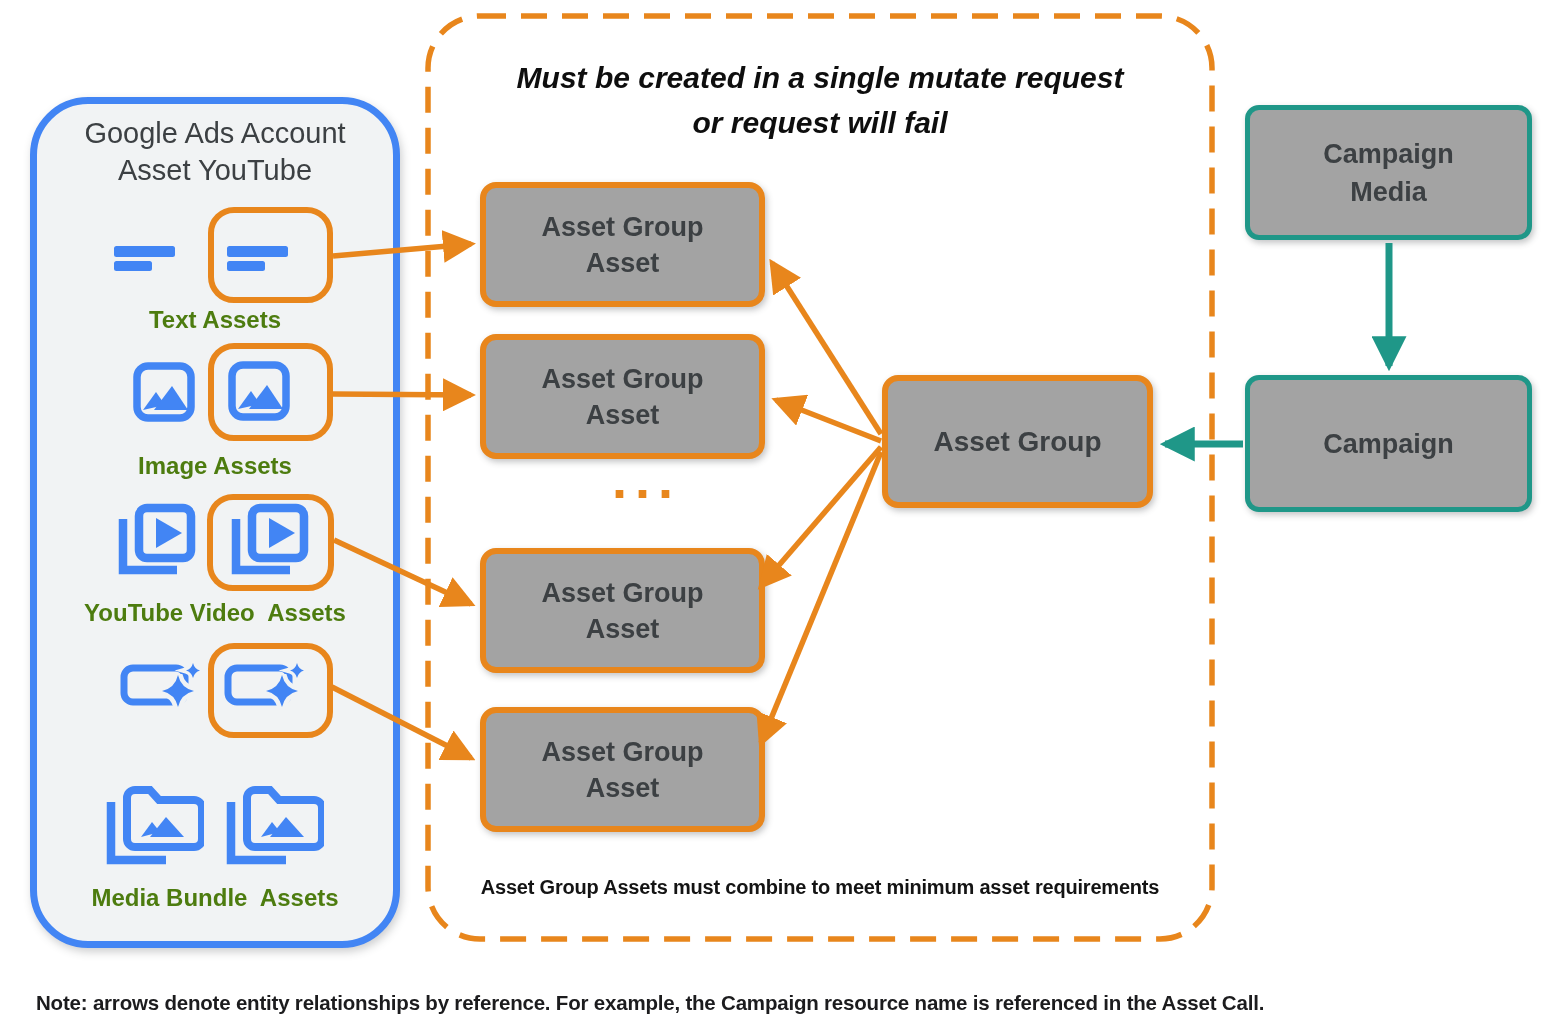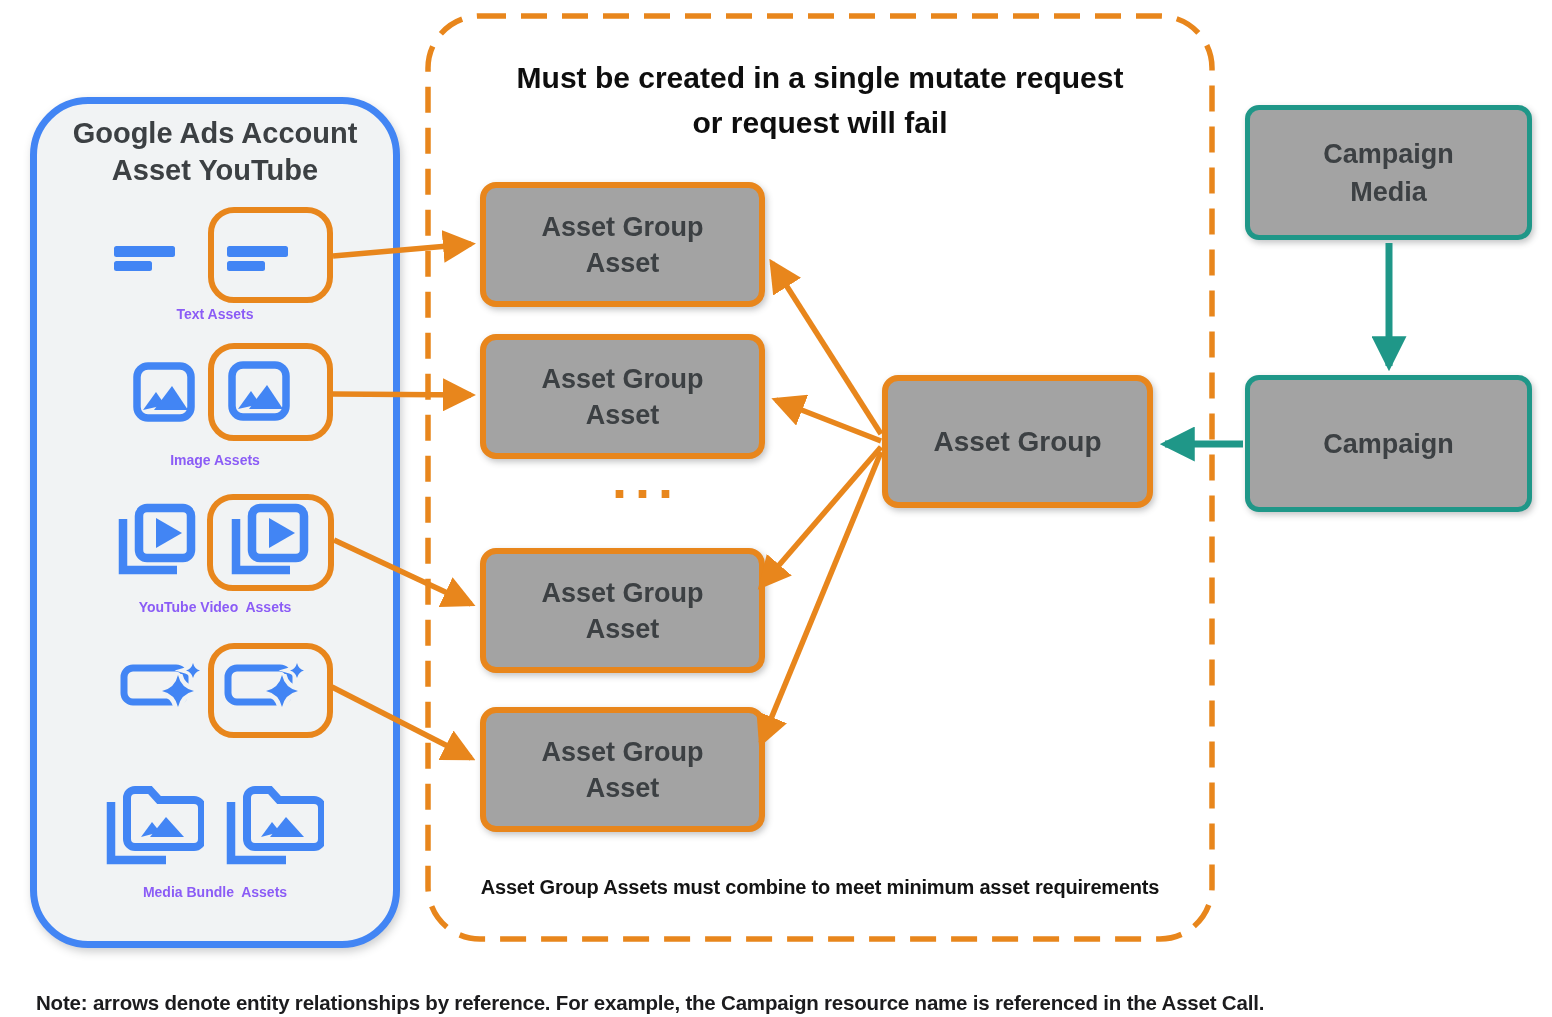--- a/index.html
+++ b/index.html
@@ -7,27 +7,27 @@
          font-family:"Liberation Sans",sans-serif;}
   .bglayer{position:absolute;left:0;top:0;z-index:0;}
   .overlay{position:absolute;left:0;top:0;z-index:10;pointer-events:none;}
   .entity{position:absolute;z-index:2;background:#a3a3a3;box-sizing:border-box;
           box-shadow:2px 3px 6px rgba(60,64,67,.3);
           display:flex;flex-direction:column;align-items:center;justify-content:center;
           text-align:center;font-weight:bold;color:#3C4043;}
   .lib-box{position:absolute;z-index:1;background:#F1F3F4;box-sizing:border-box;
            border:7px solid #4285F4;border-radius:58px;box-shadow:2px 4px 8px rgba(60,64,67,.25);}
   .lib-title{position:absolute;z-index:2;left:30px;top:115px;width:370px;text-align:center;
-             font-weight:bold;font-size:29px;line-height:37px;color:#3C4043;}
+             font-weight:normal;font-size:29px;line-height:37px;color:#3C4043;}
   .ring{position:absolute;z-index:2;border:6px solid #E8861C;border-radius:26px;box-sizing:border-box;}
   .icon{position:absolute;z-index:3;color:#4285F4;}
   .cat-label{position:absolute;z-index:2;left:30px;width:370px;text-align:center;
-             color:#8b5cf6;font-weight:bold;font-size:14px;white-space:pre;}
+             color:#4d7c0f;font-weight:bold;font-size:24px;white-space:pre;}
   .panel-title{position:absolute;z-index:2;left:425px;width:790px;top:55px;text-align:center;
-               font-weight:bold;font-size:30px;line-height:45px;color:#0e0e0e;}
+               font-style:italic;font-weight:bold;font-size:30px;line-height:45px;color:#0e0e0e;}
   .aga{left:480px;width:285px;height:125px;border:6px solid #E8861C;border-radius:16px;
        font-size:27px;line-height:36px;}
   .asset-group{left:882px;top:375px;width:271px;height:133px;border:6px solid #E8861C;
                border-radius:16px;font-size:28px;}
   .teal-box{left:1245px;width:287px;border:5.5px solid #1F9788;border-radius:14px;
             font-size:27px;line-height:38px;}
   .ellipsis{position:absolute;z-index:2;left:612px;top:452px;color:#E8861C;
             font-weight:bold;font-size:54px;letter-spacing:8px;line-height:54px;}
   .footnote{position:absolute;z-index:2;left:425px;width:790px;top:876px;text-align:center;
             font-weight:bold;font-size:20px;letter-spacing:-0.2px;color:#141414;}

